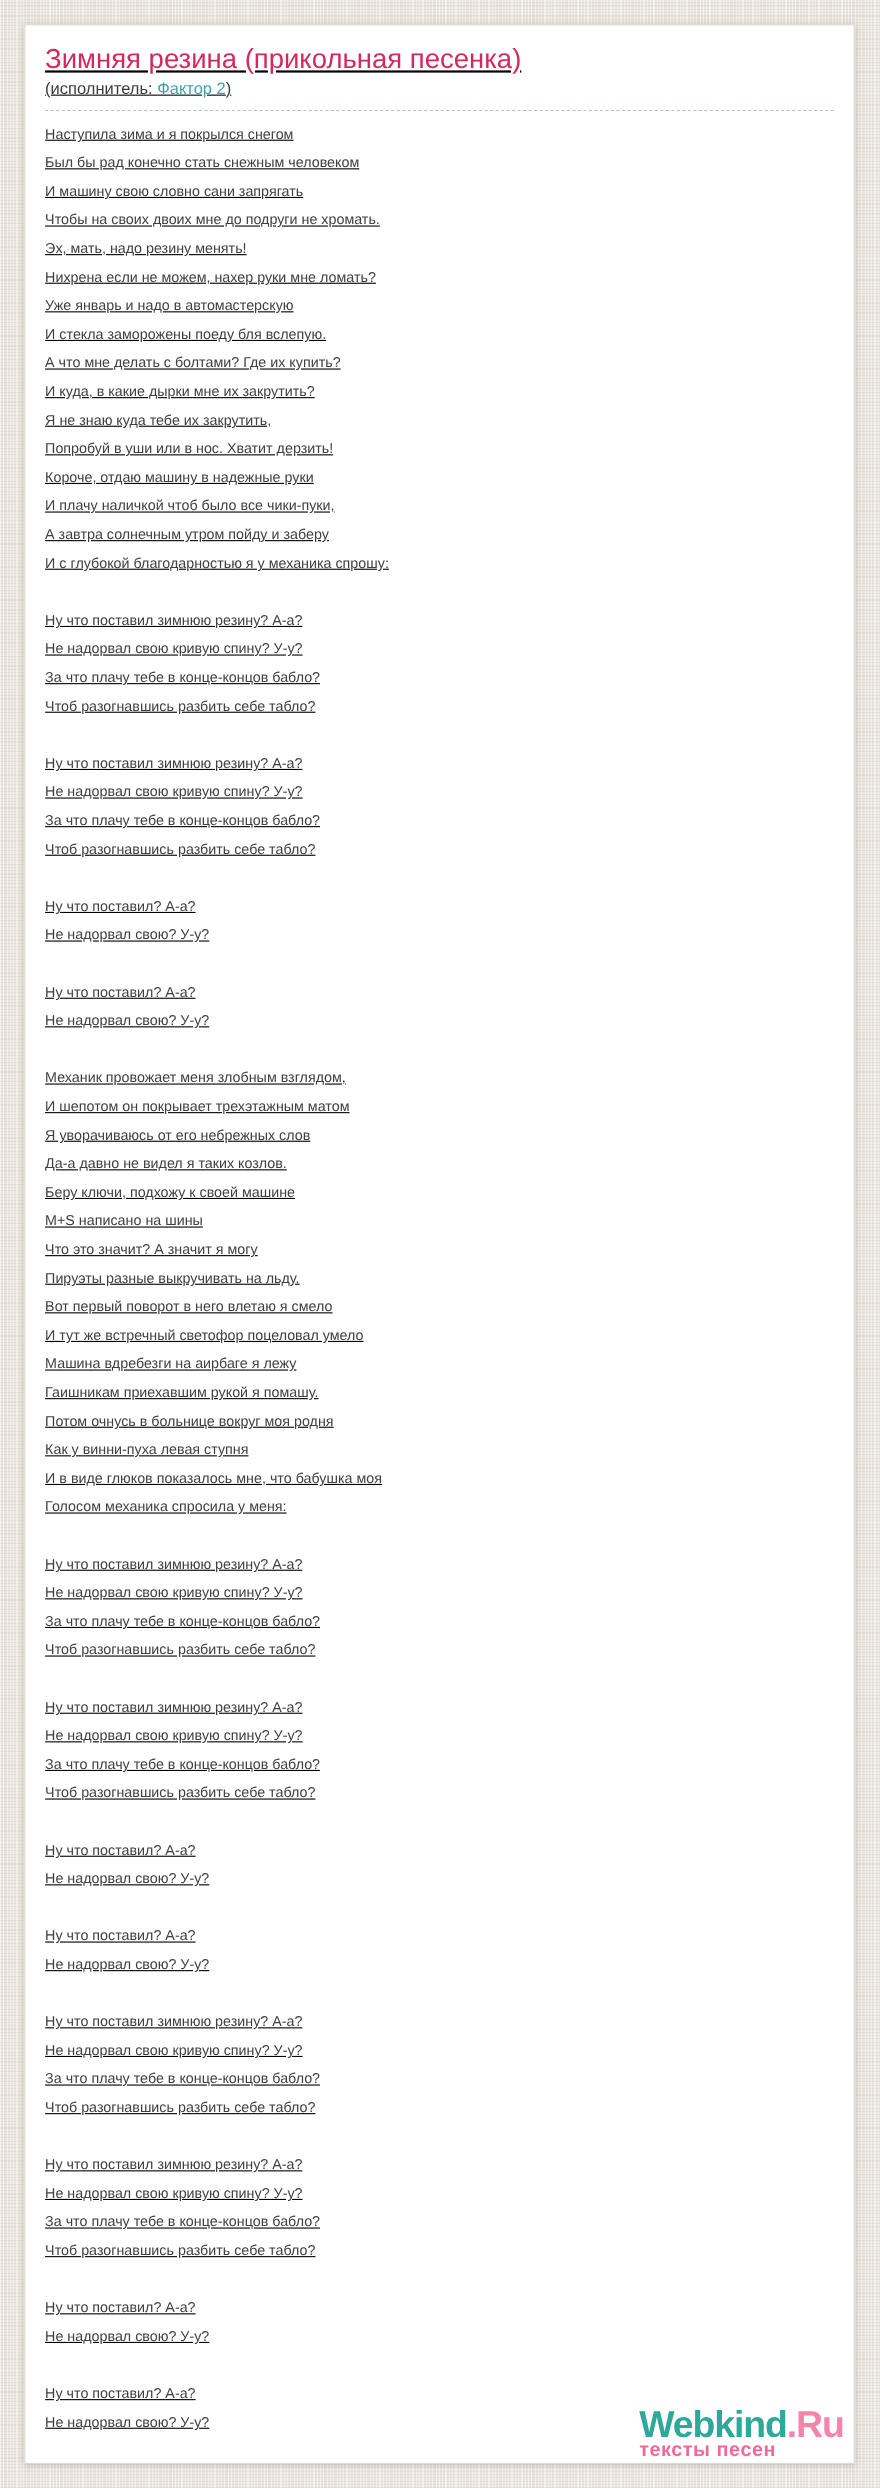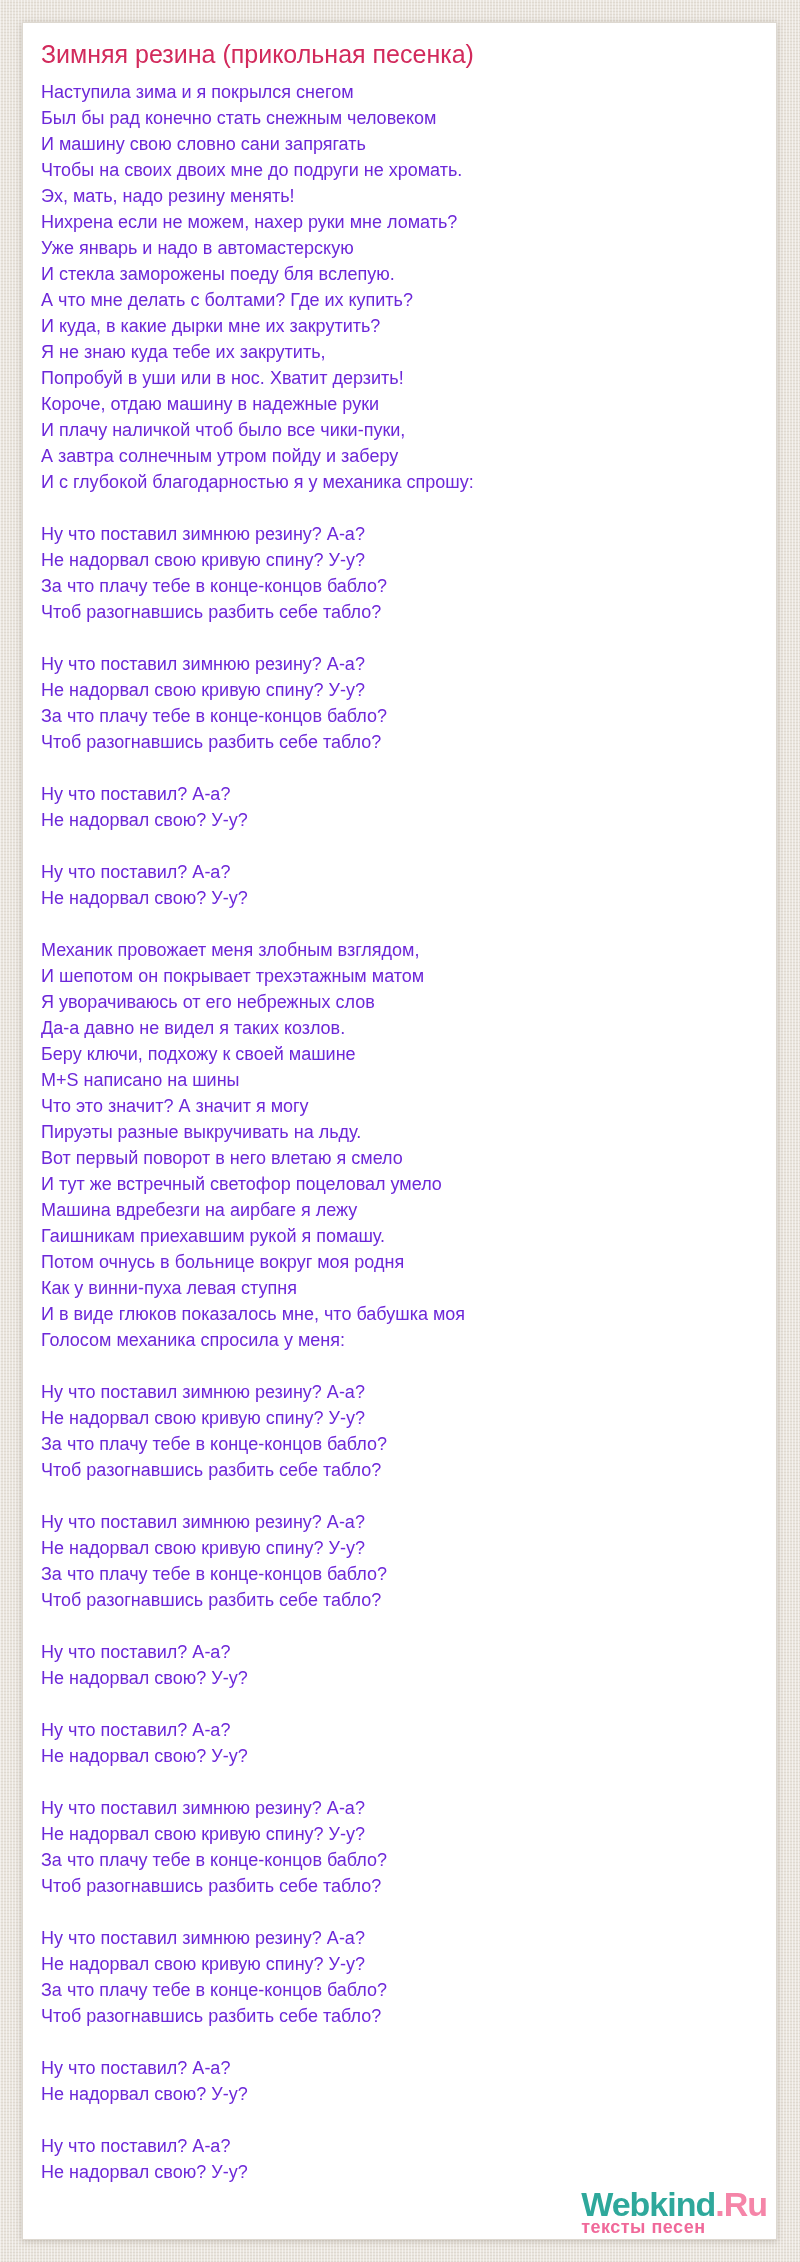--- a/index.html
+++ b/index.html
@@ -10,32 +10,33 @@
       repeating-linear-gradient(90deg, rgba(255,255,255,0.5) 0px, rgba(255,255,255,0.5) 1px, transparent 1px, transparent 3px),
       repeating-linear-gradient(0deg, rgba(203,195,182,0.35) 0px, rgba(203,195,182,0.35) 1px, transparent 1px, transparent 3px);
     font-family:"Liberation Sans","DejaVu Sans",sans-serif;
   }
   .card {
     position:absolute; left:22px; top:22px; width:755px; height:2218px;
     box-sizing:border-box; background:#ffffff;
     border:1px solid #ddd8d0;
     box-shadow:0 1px 6px rgba(120,110,95,0.35);
     padding:12px 18px 0 18px;
+    text-decoration:underline;
   }
   .title {
     color:#d22a5c; font-size:25px; line-height:30px;
     font-weight:400; margin:4px 0 2px 0;
   }
   .subtitle {
     font-size:15px; line-height:20px; color:#3c3c3c;
     padding-bottom:9px; border-bottom:1px dashed #b3c2cd;
   }
   .artist-link { color:#3fa3ac; text-decoration:none; cursor:pointer; }
   .lyrics {
-    padding-top:8px; font-size:18px; line-height:26px; color:#6d28d9;
+    padding-top:8px; font-size:13px; line-height:26px; color:#404040;
   }
   .stanza { margin:0 0 26px 0; }
   .logo {
     position:absolute; right:9px; bottom:3px; text-align:left;
     line-height:1; cursor:pointer;
   }
   .logo-main { font-size:34px; font-weight:bold; letter-spacing:-1px; }
   .logo-web { color:#2ea89b; }
   .logo-ru  { color:#f585a8; }
   .logo-tagline {
@@ -43,20 +44,23 @@
     margin:-3px 36px 0 0; letter-spacing:0.5px;
   }
 </style>
 </head>
 <body>
 
 <div class="card">
 
   <h1 class="title">Зимняя резина (прикольная песенка)</h1>
 
+  <div class="subtitle">
+    <span>(исполнитель: </span><a class="artist-link">Фактор 2</a><span>)</span>
+  </div>
 
   <div class="lyrics">
       <p class="stanza">Наступила зима и я покрылся снегом<br>Был бы рад конечно стать снежным человеком<br>И машину свою словно сани запрягать<br>Чтобы на своих двоих мне до подруги не хромать.<br>Эх, мать, надо резину менять!<br>Нихрена если не можем, нахер руки мне ломать?<br>Уже январь и надо в автомастерскую<br>И стекла заморожены поеду бля вслепую.<br>А что мне делать с болтами? Где их купить?<br>И куда, в какие дырки мне их закрутить?<br>Я не знаю куда тебе их закрутить,<br>Попробуй в уши или в нос. Хватит дерзить!<br>Короче, отдаю машину в надежные руки<br>И плачу наличкой чтоб было все чики-пуки,<br>А завтра солнечным утром пойду и заберу<br>И с глубокой благодарностью я у механика спрошу:</p>
       <p class="stanza">Ну что поставил зимнюю резину? А-а?<br>Не надорвал свою кривую спину? У-у?<br>За что плачу тебе в конце-концов бабло?<br>Чтоб разогнавшись разбить себе табло?</p>
       <p class="stanza">Ну что поставил зимнюю резину? А-а?<br>Не надорвал свою кривую спину? У-у?<br>За что плачу тебе в конце-концов бабло?<br>Чтоб разогнавшись разбить себе табло?</p>
       <p class="stanza">Ну что поставил? А-а?<br>Не надорвал свою? У-у?</p>
       <p class="stanza">Ну что поставил? А-а?<br>Не надорвал свою? У-у?</p>
       <p class="stanza">Механик провожает меня злобным взглядом,<br>И шепотом он покрывает трехэтажным матом<br>Я уворачиваюсь от его небрежных слов<br>Да-а давно не видел я таких козлов.<br>Беру ключи, подхожу к своей машине<br>M+S написано на шины<br>Что это значит? А значит я могу<br>Пируэты разные выкручивать на льду.<br>Вот первый поворот в него влетаю я смело<br>И тут же встречный светофор поцеловал умело<br>Машина вдребезги на аирбаге я лежу<br>Гаишникам приехавшим рукой я помашу.<br>Потом очнусь в больнице вокруг моя родня<br>Как у винни-пуха левая ступня<br>И в виде глюков показалось мне, что бабушка моя<br>Голосом механика спросила у меня:</p>
       <p class="stanza">Ну что поставил зимнюю резину? А-а?<br>Не надорвал свою кривую спину? У-у?<br>За что плачу тебе в конце-концов бабло?<br>Чтоб разогнавшись разбить себе табло?</p>
       <p class="stanza">Ну что поставил зимнюю резину? А-а?<br>Не надорвал свою кривую спину? У-у?<br>За что плачу тебе в конце-концов бабло?<br>Чтоб разогнавшись разбить себе табло?</p>

